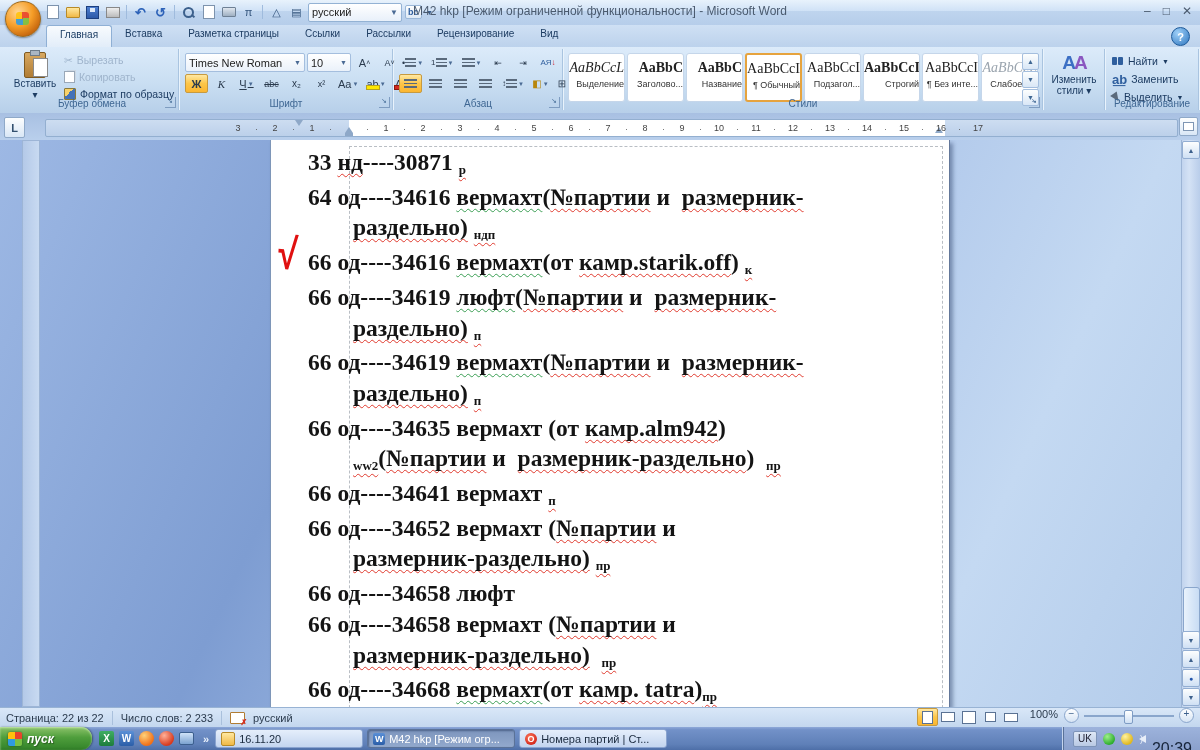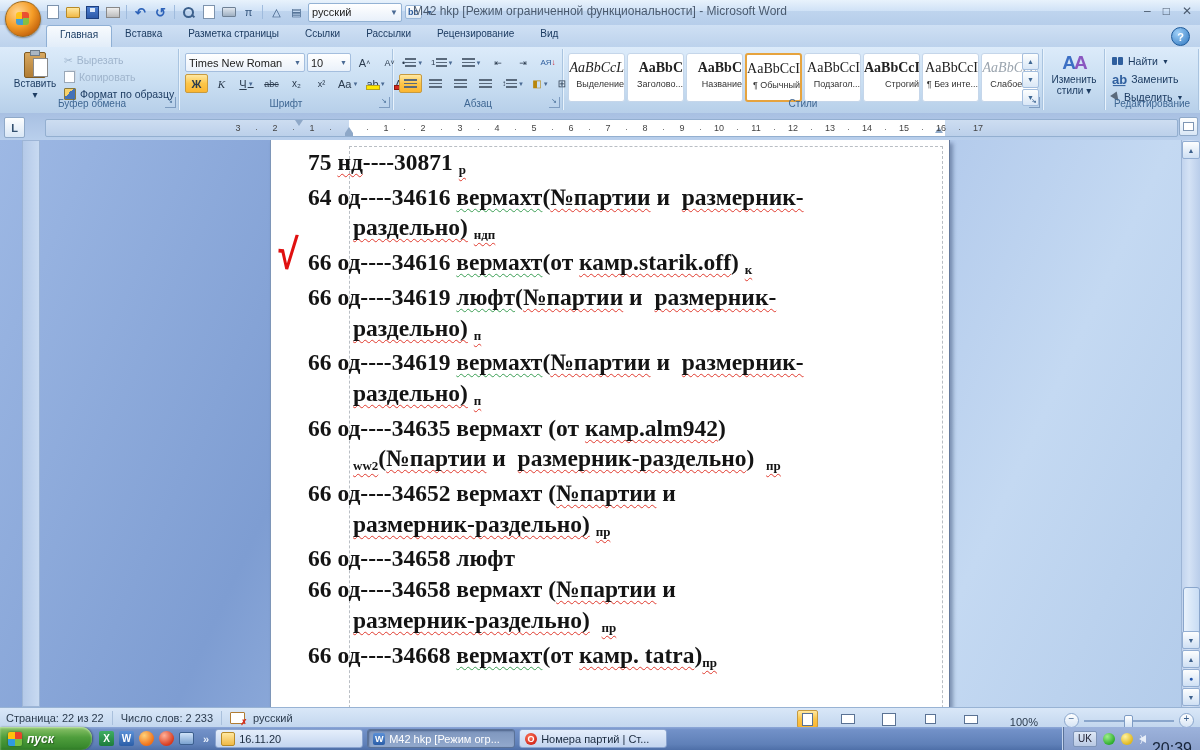--- a/index.html
+++ b/index.html
@@ -155,21 +155,21 @@
     border:1px solid #8aa6cc;border-radius:3px;}
   #sbottom{position:absolute;bottom:0;left:0;right:0;}
 
   
   #statusbar{position:absolute;left:0;top:707px;right:0;height:20px;
     background:linear-gradient(#d9e7f8,#c2d6ee);border-top:1px solid #98b3d4;font-size:11px;color:#2b3b4e;}
   #statusbar .left{position:absolute;left:6px;top:0;height:20px;display:flex;align-items:center;gap:8px;}
   .ssep{width:1px;height:14px;background:#a9c0dc;}
   .book-ic{width:13px;height:10px;background:#fff;border:1px solid #b07c34;position:relative;border-radius:1px;}
   .book-ic::after{content:"✗";position:absolute;right:-3px;bottom:-4px;color:#d42a1e;font-size:8px;font-weight:bold;}
-  #statusbar .right{position:absolute;right:6px;top:0;height:20px;display:flex;align-items:flex-end;gap:20px;}
+  #statusbar .right{position:absolute;right:6px;top:0;height:20px;display:flex;align-items:flex-start;gap:0;}
   .viewbtn{width:19px;height:16px;border:1px solid transparent;border-radius:2px;display:flex;align-items:center;justify-content:center;}
   .viewbtn.on{background:linear-gradient(#ffe8a2,#fcc649 50%,#fbb631);border-color:#c79a3f;}
   .viewbtn i{display:block;width:9px;height:11px;background:#fff;border:1px solid #5a7294;}
   #zoomslider{display:flex;align-items:center;gap:5px;margin-left:6px;}
   .zbtn{width:13px;height:13px;border-radius:50%;background:linear-gradient(#fff,#d6e4f4);border:1px solid #8aa6cc;
     font-size:10px;line-height:10px;text-align:center;color:#3c608c;}
   #ztrack{width:90px;height:2px;background:#8aa6cc;position:relative;}
   #ztrack .notch{position:absolute;left:44px;top:-4px;width:1px;height:10px;background:#8aa6cc;}
   #zhandle{position:absolute;left:40px;top:-5px;width:7px;height:12px;background:linear-gradient(#fff,#cfe0f4);
     border:1px solid #7e9cc4;border-radius:2px;}
@@ -550,30 +550,31 @@
     <div id="ruler-toggle">
         <i></i>
       </div>
   </div>
 
   <div id="workspace">
     <div id="vruler"></div>
     <div id="page">
       <div id="boundary"></div>
       <div id="doclines">
-          <div class="doc-line"><span>75 </span><span class="u-r">нд</span><span>----30871 </span><span class="sub u-r">р</span></div>
+          <div class="doc-line"><span>33 </span><span class="u-r">нд</span><span>----30871 </span><span class="sub u-r">р</span></div>
           <div class="doc-line"><span>64 од----34616 </span><span class="u-g">вермахт</span><span>(</span><span class="u-r">№партии</span><span> и  </span><span class="u-r">размерник-</span></div>
           <div class="doc-line ind"><span class="u-r">раздельно)</span><span> </span><span class="sub u-r">ндп</span></div>
           <div class="doc-line"><span class="checkmark">√</span><span>66 од----34616 </span><span class="u-g">вермахт</span><span>(от </span><span class="u-r">камр.starik.off</span><span>) </span><span class="sub u-r">к</span></div>
           <div class="doc-line"><span>66 од----34619 </span><span class="u-g">люфт</span><span>(</span><span class="u-r">№партии</span><span> и  </span><span class="u-r">размерник-</span></div>
           <div class="doc-line ind"><span class="u-r">раздельно)</span><span> </span><span class="sub u-r">п</span></div>
           <div class="doc-line"><span>66 од----34619 </span><span class="u-g">вермахт</span><span>(</span><span class="u-r">№партии</span><span> и  </span><span class="u-r">размерник-</span></div>
           <div class="doc-line ind"><span class="u-r">раздельно)</span><span> </span><span class="sub u-r">п</span></div>
           <div class="doc-line"><span>66 од----34635 вермахт (от </span><span class="u-r">камр.alm942</span><span>)</span></div>
           <div class="doc-line ind"><span class="sub u-r">ww2</span><span>(</span><span class="u-r">№партии</span><span> и  </span><span class="u-r">размерник-раздельно</span><span>)  </span><span class="sub u-r">пр</span></div>
+          <div class="doc-line"><span>66 од----34641 вермахт </span><span class="sub u-r">п</span></div>
           <div class="doc-line"><span>66 од----34652 вермахт (</span><span class="u-r">№партии</span><span> и</span></div>
           <div class="doc-line ind"><span class="u-r">размерник-раздельно)</span><span> </span><span class="sub u-r">пр</span></div>
           <div class="doc-line"><span>66 од----34658 люфт</span></div>
           <div class="doc-line"><span>66 од----34658 вермахт (</span><span class="u-r">№партии</span><span> и</span></div>
           <div class="doc-line ind"><span class="u-r">размерник-раздельно)</span><span>  </span><span class="sub u-r">пр</span></div>
           <div class="doc-line"><span>66 од----34668 </span><span class="u-g">вермахт</span><span>(от </span><span class="u-r">камр. tatra</span><span>)</span><span class="sub u-r">пр</span></div>
         </div>
     </div>
     <div id="vscroll">
       <div class="sbtn">▲</div>

